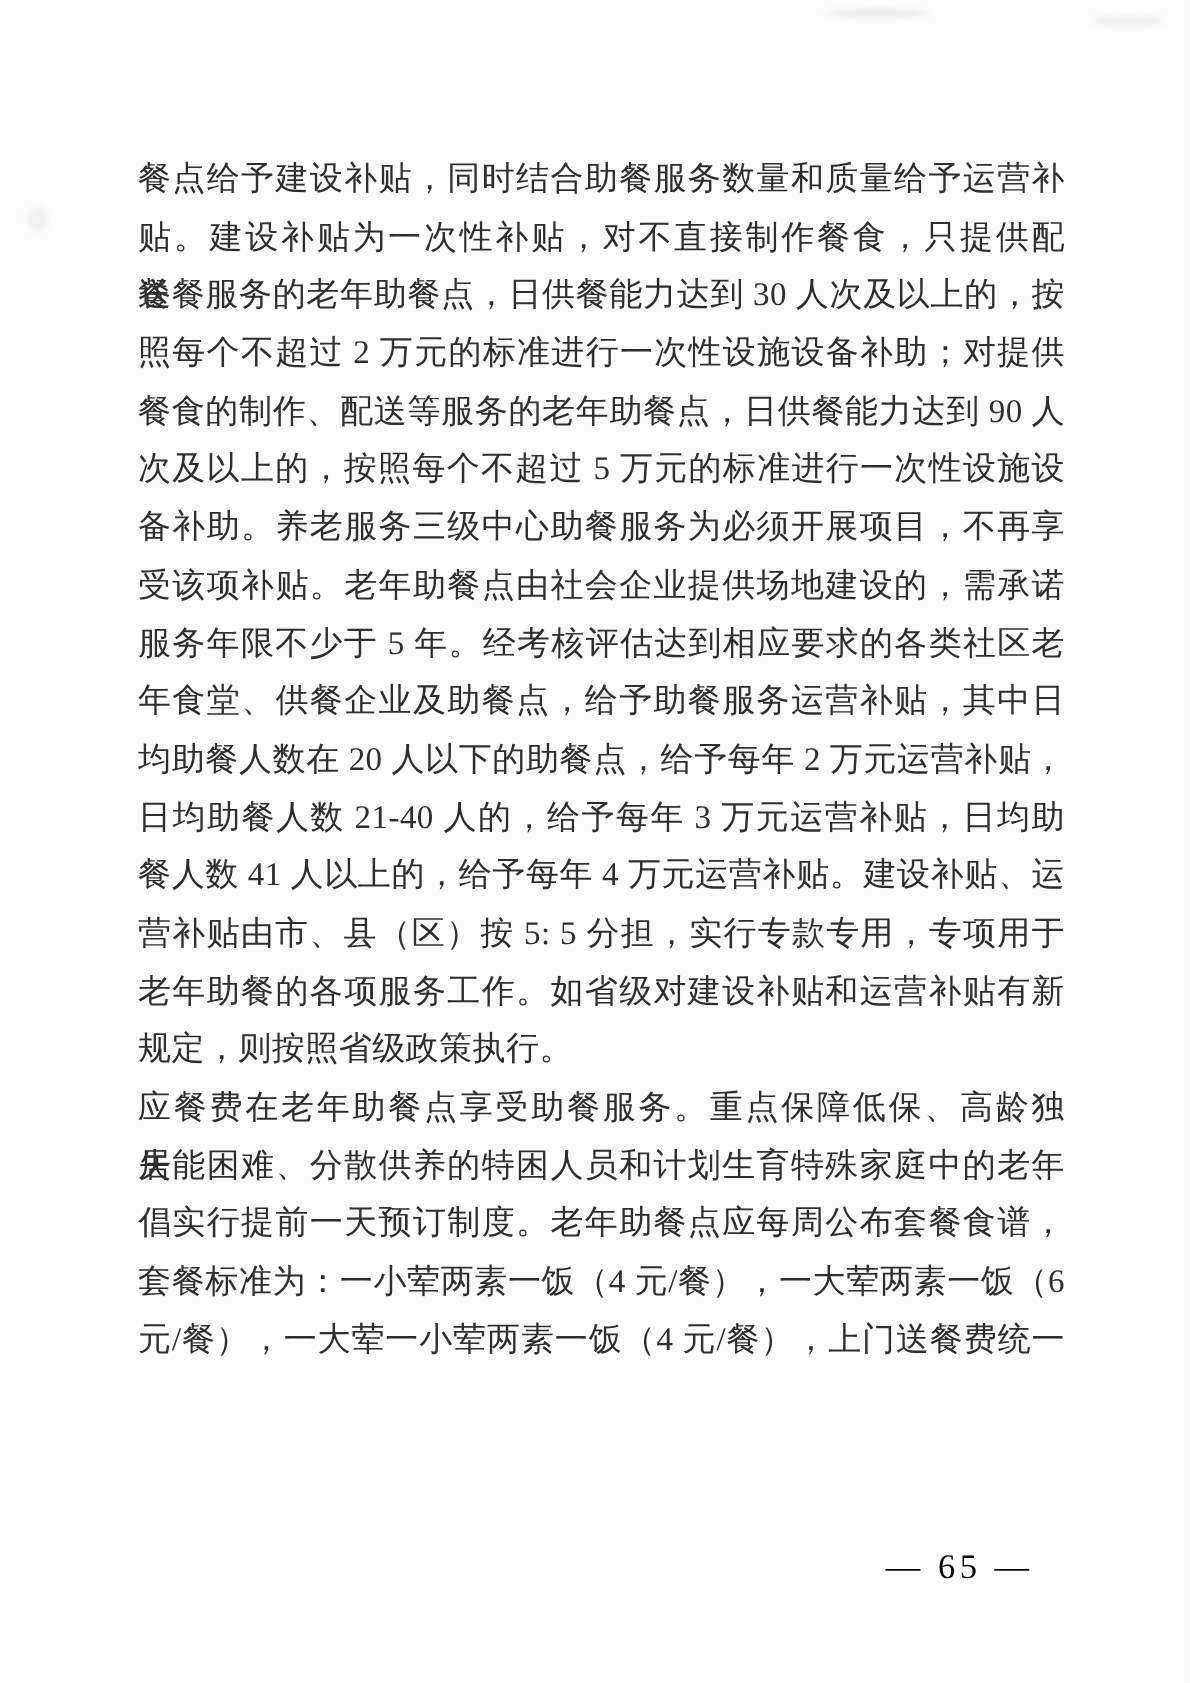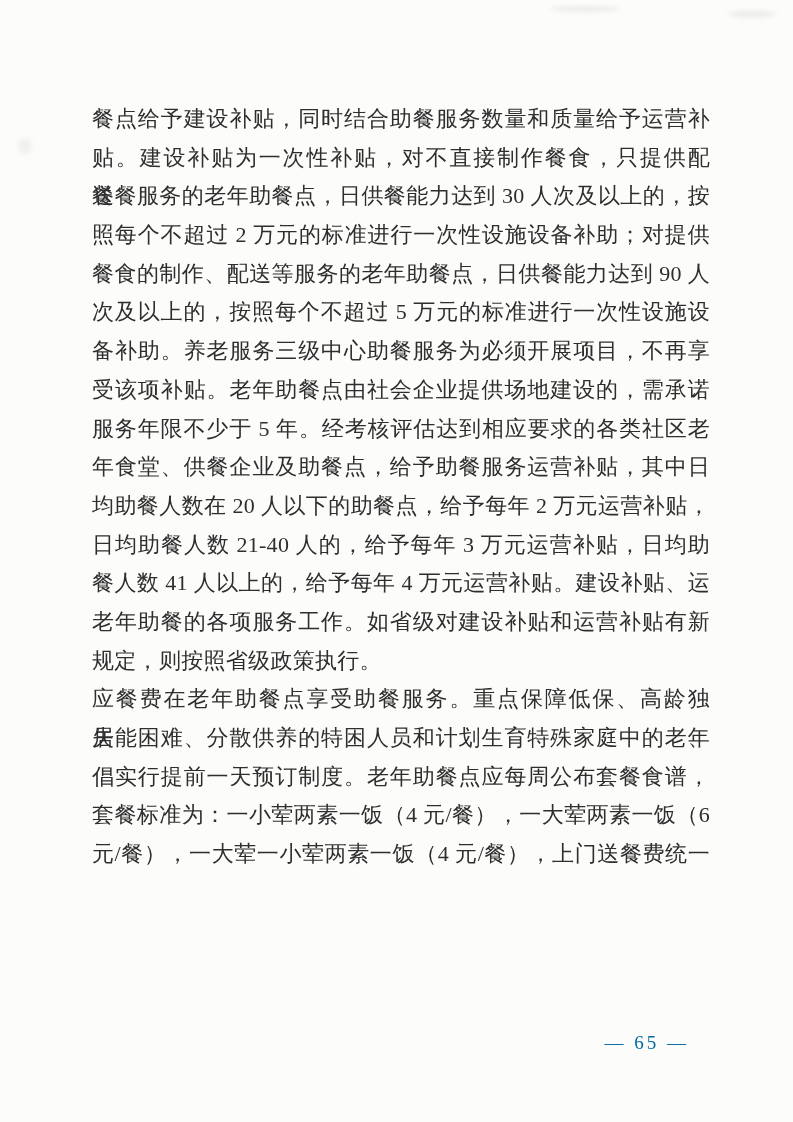--- a/index.html
+++ b/index.html
@@ -39,23 +39,23 @@
     padding-left: 50px;
     width: 568px;
   }
   .line .lead {
     font-weight: 600;
   }
   .page-num {
     position: absolute;
     top: 1032px;
     right: 104px;
-    font-size: 19px;
+    font-size: 23px;
     letter-spacing: 3px;
-    color: #0369a1;
+    color: #000000;
     white-space: nowrap;
   }
   
   .smudge {
     position: absolute;
     pointer-events: none;
     filter: blur(2px);
   }
   .smudge.s1 { left: 550px; top: 6px;  width: 70px; height: 6px;  background: rgba(120,120,120,0.12); border-radius: 50%; }
   .smudge.s2 { left: 728px; top: 10px; width: 48px; height: 8px;  background: rgba(120,120,120,0.10); border-radius: 50%; }
@@ -76,20 +76,21 @@
     <div class="line">照每个不超过 2 万元的标准进行一次性设施设备补助；对提供</div>
     <div class="line">餐食的制作、配送等服务的老年助餐点，日供餐能力达到 90 人</div>
     <div class="line">次及以上的，按照每个不超过 5 万元的标准进行一次性设施设</div>
     <div class="line">备补助。养老服务三级中心助餐服务为必须开展项目，不再享</div>
     <div class="line">受该项补贴。老年助餐点由社会企业提供场地建设的，需承诺</div>
     <div class="line">服务年限不少于 5 年。经考核评估达到相应要求的各类社区老</div>
     <div class="line">年食堂、供餐企业及助餐点，给予助餐服务运营补贴，其中日</div>
     <div class="line">均助餐人数在 20 人以下的助餐点，给予每年 2 万元运营补贴，</div>
     <div class="line">日均助餐人数 21-40 人的，给予每年 3 万元运营补贴，日均助</div>
     <div class="line">餐人数 41 人以上的，给予每年 4 万元运营补贴。建设补贴、运</div>
+    <div class="line">营补贴由市、县（区）按 5: 5 分担，实行专款专用，专项用于</div>
     <div class="line">老年助餐的各项服务工作。如省级对建设补贴和运营补贴有新</div>
     <div class="line para-end">规定，则按照省级政策执行。</div>
     <div class="line">应餐费在老年助餐点享受助餐服务。重点保障低保、高龄独居、</div>
     <div class="line">失能困难、分散供养的特困人员和计划生育特殊家庭中的老年</div>
     <div class="line">倡实行提前一天预订制度。老年助餐点应每周公布套餐食谱，</div>
     <div class="line">套餐标准为：一小荤两素一饭（4 元/餐），一大荤两素一饭（6</div>
     <div class="line">元/餐），一大荤一小荤两素一饭（4 元/餐），上门送餐费统一</div>
   </div>
 
   <div class="page-num">— 65 —</div>

